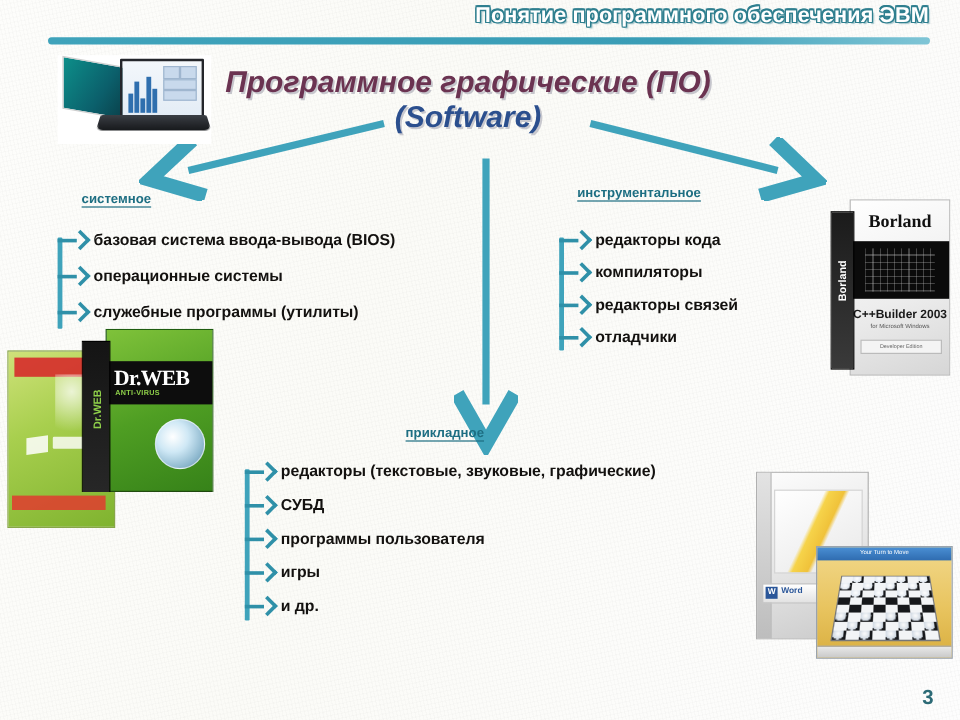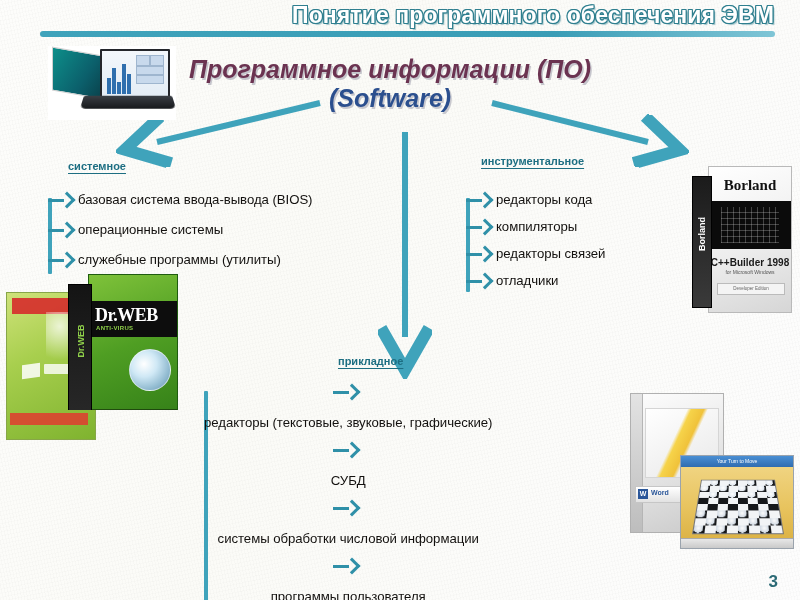--- a/index.html
+++ b/index.html
@@ -22,21 +22,21 @@
       repeating-linear-gradient(168deg, rgba(0,0,0,0.012) 0px, rgba(0,0,0,0.012) 1px, rgba(255,255,255,0) 1px, rgba(255,255,255,0) 4px),
       linear-gradient(110deg, #fdfdfb 0%, #fbfbf7 40%, #fdfdfd 100%);
     overflow: hidden;
   }
 
   
   .slide-title {
     position: absolute;
     top: 2px;
     right: 26px;
-    font-size: 23px;
+    font-size: 18px;
     font-weight: bold;
     letter-spacing: 0.1px;
     color: #ffffff;
     text-shadow:
       1px 0 0 #2f7f8f, -1px 0 0 #2f7f8f, 0 1px 0 #2f7f8f, 0 -1px 0 #2f7f8f,
       1px 1px 0 #2f7f8f, -1px -1px 0 #2f7f8f, 1px -1px 0 #2f7f8f, -1px 1px 0 #2f7f8f,
       2px 2px 1px rgba(47,127,143,0.45);
     white-space: nowrap;
   }
   .title-rule {
@@ -126,32 +126,32 @@
     left: 13px;
     top: 1px;
     width: 9px;
     height: 9px;
     border-top: 3px solid #2f90a8;
     border-right: 3px solid #2f90a8;
     transform: rotate(45deg);
   }
   .bullet .btext {
     font-size: 13.2px;
-    font-weight: normal;
+    font-weight: bold;
     color: #13110f;
     letter-spacing: -0.05px;
     text-align: center;
   }
 
   #group-system  { left: 48px;  top: 192px; }
   #group-system  .bullet { margin-bottom: 15px; }
   #group-instr   { left: 466px; top: 192px; }
   #group-instr   .bullet { margin-bottom: 12px; }
   #group-applied { left: 204px; top: 385px; }
-  #group-applied .bullet { margin-bottom: 13px; flex-direction: column; }
+  #group-applied .bullet { margin-bottom: 13px; }
   #group-applied .bullet .btext { font-size: 13.2px; }
 
   
   .arrow-svg {
     position: absolute;
     left: 0;
     top: 0;
     width: 800px;
     height: 600px;
     pointer-events: none;
@@ -381,21 +381,21 @@
 </style>
 </head>
 <body>
 
 <div id="slide">
 
   <div class="slide-title">Понятие программного обеспечения ЭВМ</div>
   <div class="title-rule"></div>
 
   <div class="main-heading">
-    <span class="line1">Программное информации (ПО)</span>
+    <span class="line1">Программное графические (ПО)</span>
     <span class="line2">(Software)</span>
   </div>
 
   <svg class="arrow-svg" viewBox="0 0 800 600">
     <defs>
       <marker id="ah" markerWidth="9" markerHeight="9" refX="2.0" refY="4.5" orient="auto">
         <path d="M0.5,0.5 L7.5,4.5 L0.5,8.5" fill="none" stroke="#3fa3bb" stroke-width="2"></path>
       </marker>
     </defs>
 
@@ -477,27 +477,20 @@
           <span class="head"></span>
         </span>
       <span class="btext">редакторы (текстовые, звуковые, графические)</span>
     </div>
     <div class="bullet">
       <span class="marker">
           <span class="stem"></span>
           <span class="head"></span>
         </span>
       <span class="btext">СУБД</span>
-    </div>
-    <div class="bullet">
-      <span class="marker">
-          <span class="stem"></span>
-          <span class="head"></span>
-        </span>
-      <span class="btext">системы обработки  числовой информации</span>
     </div>
     <div class="bullet">
       <span class="marker">
           <span class="stem"></span>
           <span class="head"></span>
         </span>
       <span class="btext">программы пользователя</span>
     </div>
     <div class="bullet">
       <span class="marker">
@@ -552,21 +545,21 @@
       <div class="sv">Dr.WEB</div>
     </div>
   </div>
 
   <div class="pic" id="pic-borland">
     <div class="front-b">
       <div class="logo-b">Borland</div>
       <div class="band-b">
           <div class="circuit"></div>
         </div>
-      <div class="prod-b">C++Builder  1998</div>
+      <div class="prod-b">C++Builder  2003</div>
       <div class="prod-sub">for Microsoft Windows</div>
       <div class="strip-b">Developer Edition</div>
     </div>
     <div class="side-b">
       <div class="sv">Borland</div>
     </div>
   </div>
 
   <div class="pic" id="pic-word">
     <div class="front-w">

